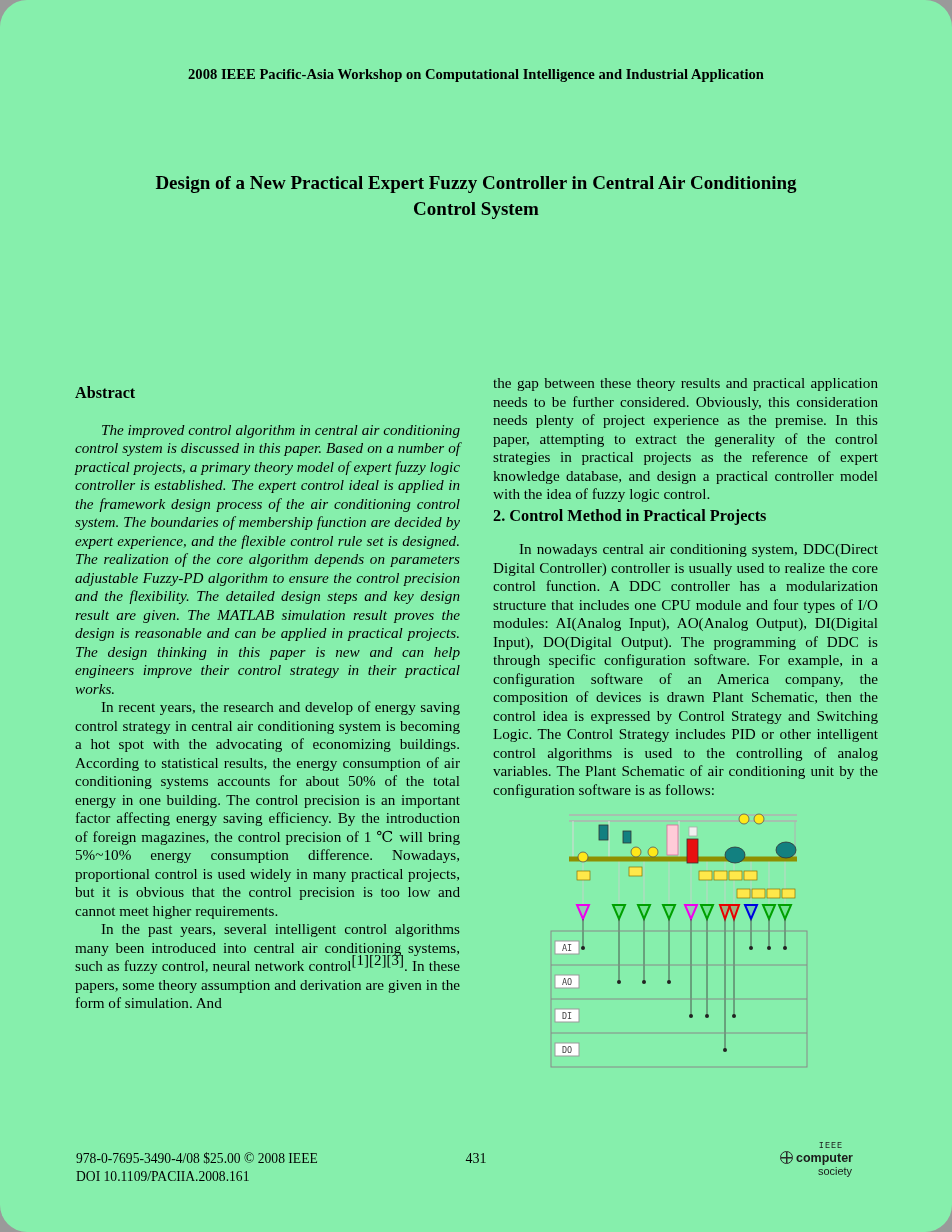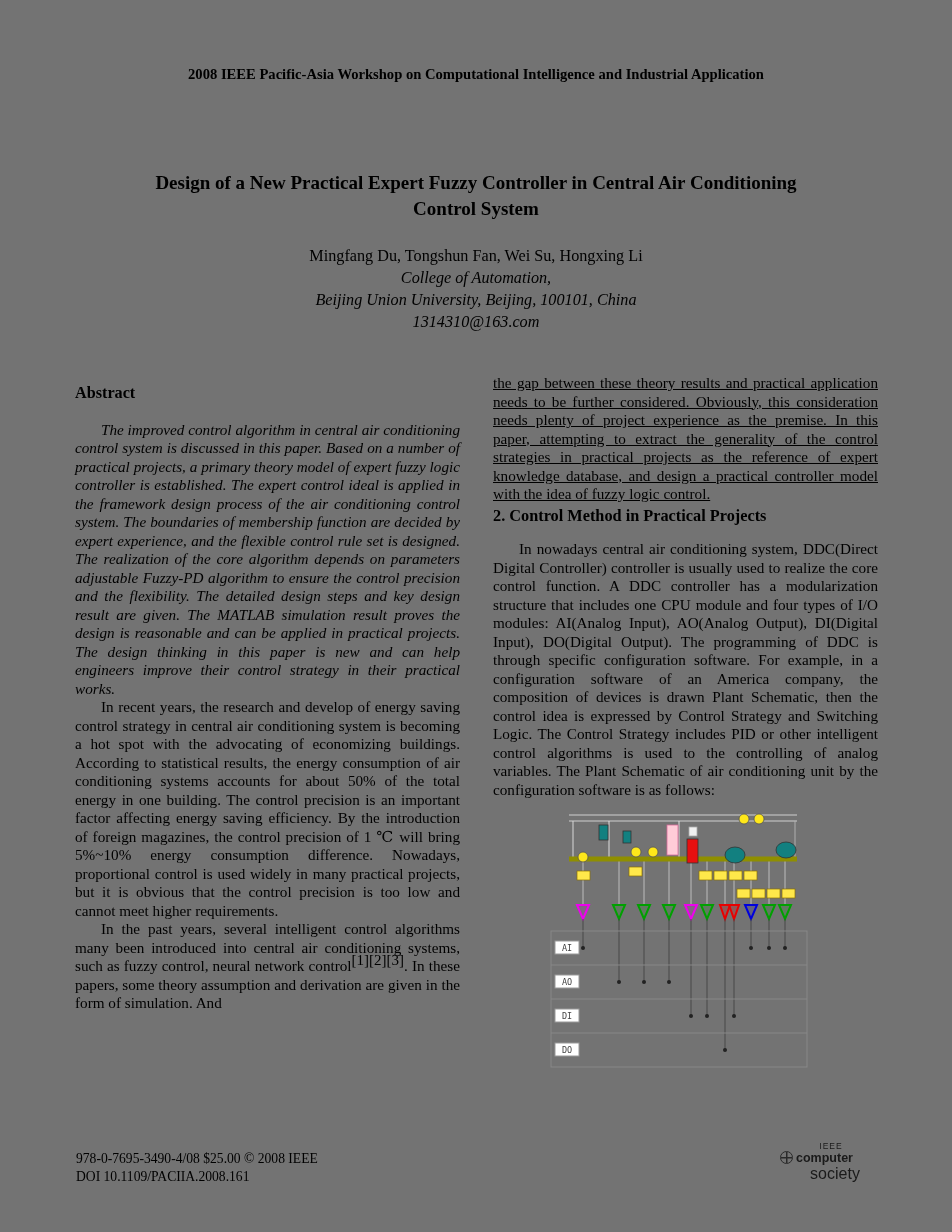--- a/index.html
+++ b/index.html
@@ -1,21 +1,22 @@
 <!DOCTYPE html>
 <html><head>
 <meta charset="utf-8">
 <style>
   * { margin:0; padding:0; box-sizing:border-box; }
   html,body { background:#9a9a9a; }
   .page {
     width:952px; height:1232px; margin:0 auto; position:relative;
-    background:#737373; color:#000;
+    background:#86efac; color:#000;
     font-family:"Liberation Serif","DejaVu Serif",serif;
     overflow:hidden;
+    border-radius:27px;
   }
   .conf-header {
     position:absolute; top:66px; left:76px; width:800px;
     text-align:center; font-weight:700; font-size:14.6px;
   }
   .paper-title {
     position:absolute; top:170px; left:146px; width:660px;
     text-align:center; font-weight:700; font-size:19px; line-height:26px;
   }
   .byline {
@@ -25,61 +26,55 @@
   .byline .it { font-style:italic; }
   .columns {
     position:absolute; top:374px; left:75px; width:803px;
     display:flex; gap:33px; align-items:flex-start;
   }
   .col { width:385px; font-size:15.2px; line-height:18.5px; text-align:justify; }
   .abstract-heading { text-align:left; font-weight:700; font-size:16.2px; margin:10px 0 18px 0; }
   .abstract-body { font-style:italic; text-indent:26px; }
   .section-heading { font-weight:700; font-size:16.3px; text-align:left; margin:3px 0 15px 0; }
   p.body-ind { text-indent:26px; }
-  p.body-noind { text-indent:0;text-decoration:underline; }
+  p.body-noind { text-indent:0; }
   sup.refs { font-size:15px; line-height:0; }
   figure.schematic { margin:10px 0 0 46px; }
   .footer-left {
     position:absolute; top:1150px; left:76px;
     font-size:13.6px; line-height:17.5px;
   }
   .footer-page {
     position:absolute; top:1151px; left:0; width:952px;
     text-align:center; font-size:14px;
   }
   .ieee-logo {
     position:absolute; top:1141px; left:780px; width:84px;
     font-family:"Liberation Sans","DejaVu Sans",sans-serif; color:#1a1a1a;
   }
-  .ieee-top { font-size:8.5px; letter-spacing:1px; text-align:center; padding-left:18px; }
+  .ieee-top { font-size:8.5px; letter-spacing:1px; text-align:center; padding-left:18px;font-family:Liberation Mono, monospace; }
   .ieee-mid { font-size:12.5px; font-weight:700; display:flex; align-items:flex-start; }
   .globe-icon {
     display:inline-block; width:13px; height:13px; border:1.5px solid #2a2a2a;
     border-radius:50%; margin-right:3px; flex:0 0 auto;
     background:
       linear-gradient(#2a2a2a,#2a2a2a) 50% 0/1.5px 100% no-repeat,
       linear-gradient(#2a2a2a,#2a2a2a) 0 50%/100% 1.5px no-repeat;
   }
-  .ieee-bot { font-size:16px; text-align:center; padding-left:26px; }
+  .ieee-bot { font-size:11px; text-align:center; padding-left:26px; }
 </style>
 </head>
 <body>
 
 <div class="page">
 
   <div class="conf-header">2008 IEEE Pacific-Asia Workshop on Computational Intelligence and Industrial Application</div>
 
   <h1 class="paper-title">Design of a New Practical Expert Fuzzy Controller in Central Air Conditioning Control System</h1>
 
-  <div class="byline">
-    <div>Mingfang Du, Tongshun Fan, Wei Su, Hongxing Li</div>
-    <div class="it">College of Automation,</div>
-    <div class="it">Beijing Union University, Beijing, 100101, China</div>
-    <div class="it">1314310@163.com</div>
-  </div>
 
   <div class="columns">
 
     <div class="col">
       <h2 class="abstract-heading">Abstract</h2>
       <p class="abstract-body">The improved control algorithm in central air conditioning control system is discussed in this paper. Based on a number of practical projects, a primary theory model of expert fuzzy logic controller is established. The expert control ideal is applied in the framework design process of the air conditioning control system. The boundaries of membership function are decided by expert experience, and the flexible control rule set is designed. The realization of the core algorithm depends on parameters adjustable Fuzzy-PD algorithm to ensure the control precision and the flexibility. The detailed design steps and key design result are given. The MATLAB simulation result proves the design is reasonable and can be applied in practical projects. The design thinking in this paper is new and can help engineers improve their control strategy in their practical works.</p>
 
       <p class="body-ind">In recent years, the research and develop of energy saving control strategy in central air conditioning system is becoming a hot spot with the advocating of economizing buildings. According to statistical results, the energy consumption of air conditioning systems accounts for about 50% of the total energy in one building. The control precision is an important factor affecting energy saving efficiency. By the introduction of foreign magazines, the control precision of 1 ℃ will bring 5%~10% energy consumption difference. Nowadays, proportional control is used widely in many practical projects, but it is obvious that the control precision is too low and cannot meet higher requirements.</p>
       <p class="body-ind"><span>In the past years, several intelligent control algorithms many been introduced into central air conditioning systems, such as fuzzy control, neural network control</span><sup class="refs">[1][2][3]</sup><span>. In these papers, some theory assumption and derivation are given in the form of simulation. And</span></p>
     </div>
@@ -202,20 +197,21 @@
         </svg>
       </figure>
     </div>
   </div>
 
   <div class="footer-left">
     <div>978-0-7695-3490-4/08 $25.00 © 2008 IEEE</div>
     <div>DOI 10.1109/PACIIA.2008.161</div>
   </div>
 
+  <div class="footer-page">431</div>
 
   <div class="ieee-logo">
     <div class="ieee-top">IEEE</div>
     <div class="ieee-mid">
         <span class="globe-icon"></span>
         <span>computer</span>
       </div>
     <div class="ieee-bot">society</div>
   </div>
 

